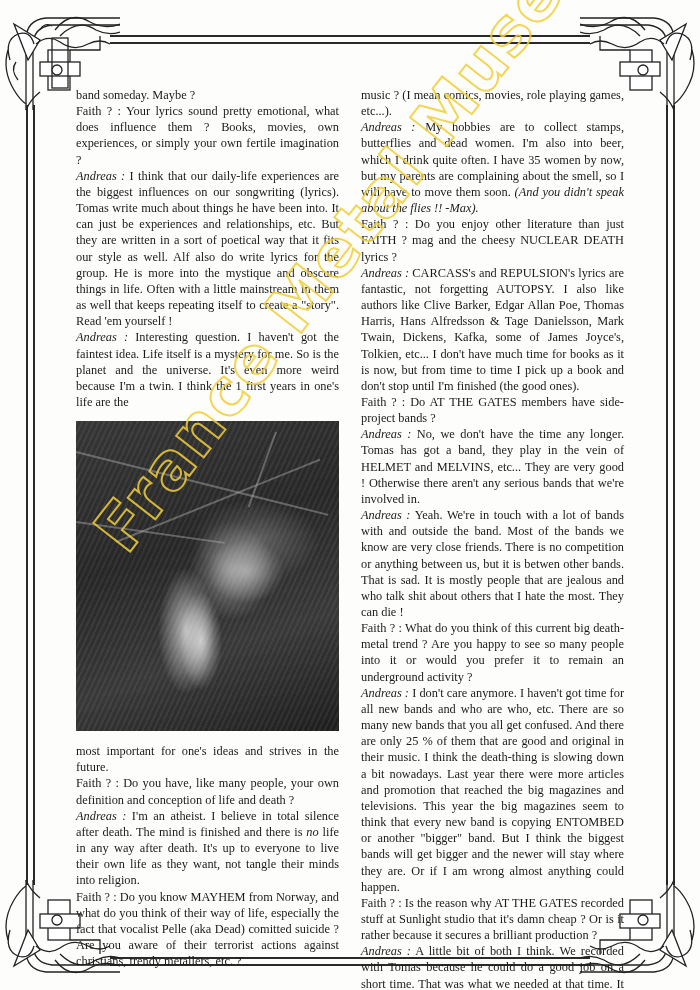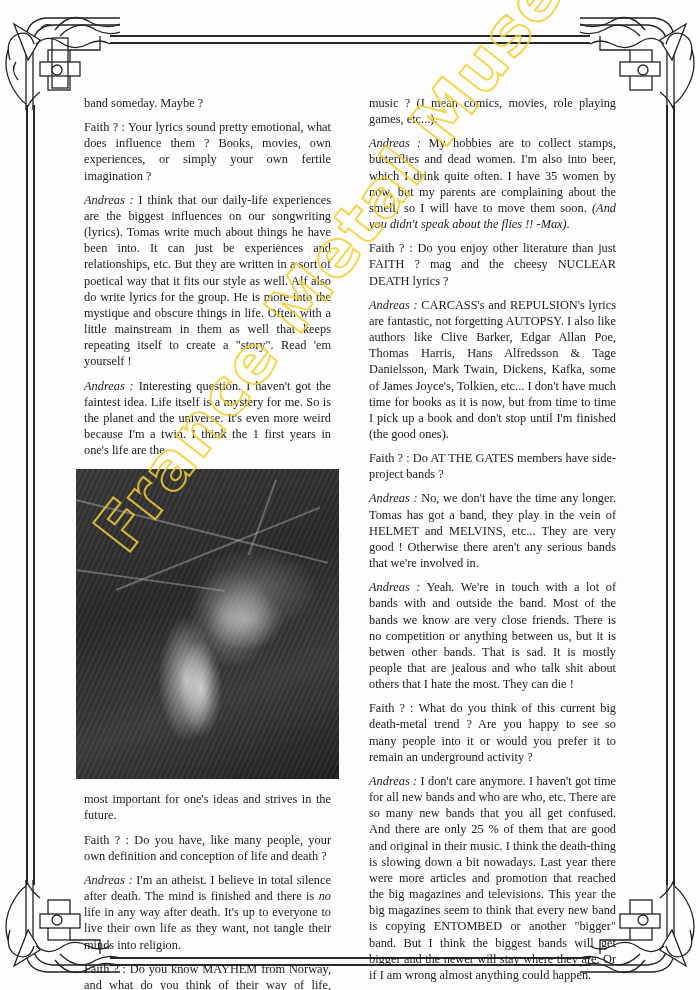--- a/index.html
+++ b/index.html
@@ -15,21 +15,21 @@
   .corner svg { width:100%; height:100%; }
   .c-tl { left:0; top:0; }
   .c-tr { right:0; top:0; transform:scaleX(-1); }
   .c-bl { left:0; bottom:0; transform:scaleY(-1); }
   .c-br { right:0; bottom:0; transform:scale(-1,-1); }
 
   
   .col { position:absolute; top:87px; width:263px; font-size:12.35px; line-height:16.15px; text-align:justify; }
   .col-left { left:76px; }
   .col-right { left:361px; }
-  .col p { margin:8px; }
+  .col p { margin:0; }
   .q { }
   .spk { font-style:italic; }
 
   .photo { position:relative; width:263px; height:310px; margin:11px 0 12px 0;
     background:
       radial-gradient(ellipse 60px 70px at 155px 150px, rgba(200,200,200,.55), transparent 70%),
       radial-gradient(ellipse 40px 90px at 110px 210px, rgba(235,235,235,.7), transparent 70%),
       radial-gradient(ellipse 90px 60px at 180px 120px, rgba(150,150,150,.5), transparent 70%),
       repeating-linear-gradient(115deg, rgba(255,255,255,.06) 0 2px, transparent 2px 5px),
       linear-gradient(160deg,#3a3a3a,#2b2b2b 40%,#3c3c3c 70%,#222 100%);
@@ -155,17 +155,18 @@
   <div class="col col-right">
     <p class="q">music ? (I mean comics, movies, role playing games, etc...).</p>
     <p><span class="spk">Andreas :</span><span> My hobbies are to collect stamps, butterflies and dead women. I'm also into beer, which I drink quite often. I have 35 women by now, but my parents are complaining about the smell, so I will have to move them soon. </span><em>(And you didn't speak about the flies !! -Max).</em></p>
     <p class="q"><span>Faith ? :</span><span> Do you enjoy other literature than just FAITH ? mag and the cheesy NUCLEAR DEATH lyrics ?</span></p>
     <p><span class="spk">Andreas :</span><span> CARCASS's and REPULSION's lyrics are fantastic, not forgetting AUTOPSY. I also like authors like Clive Barker, Edgar Allan Poe, Thomas Harris, Hans Alfredsson &amp; Tage Danielsson, Mark Twain, Dickens, Kafka, some of James Joyce's, Tolkien, etc... I don't have much time for books as it is now, but from time to time I pick up a book and don't stop until I'm finished (the good ones).</span></p>
     <p class="q"><span>Faith ? :</span><span> Do AT THE GATES members have side-project bands ?</span></p>
     <p><span class="spk">Andreas :</span><span> No, we don't have the time any longer. Tomas has got a band, they play in the vein of HELMET and MELVINS, etc... They are very good ! Otherwise there aren't any serious bands that we're involved in.</span></p>
     <p><span class="spk">Andreas :</span><span> Yeah. We're in touch with a lot of bands with and outside the band. Most of the bands we know are very close friends. There is no competition or anything between us, but it is betwen other bands. That is sad. It is mostly people that are jealous and who talk shit about others that I hate the most. They can die !</span></p>
     <p class="q"><span>Faith ? :</span><span> What do you think of this current big death-metal trend ? Are you happy to see so many people into it or would you prefer it to remain an underground activity ?</span></p>
     <p><span class="spk">Andreas :</span><span> I don't care anymore. I haven't got time for all new bands and who are who, etc. There are so many new bands that you all get confused. And there are only 25 % of them that are good and original in their music. I think the death-thing is slowing down a bit nowadays. Last year there were more articles and promotion that reached the big magazines and televisions. This year the big magazines seem to think that every new band is copying ENTOMBED or another "bigger" band. But I think the biggest bands will get bigger and the newer will stay where they are. Or if I am wrong almost anything could happen.</span></p>
+    <p class="q"><span>Faith ? :</span><span> Is the reason why AT THE GATES recorded stuff at Sunlight studio that it's damn cheap ? Or is it rather because it secures a brilliant production ?</span></p>
     <p><span class="spk">Andreas :</span><span> A little bit of both I think. We recorded with Tomas because he could do a good job on a short time. That was what we needed at that time. It was our first time in the studio for us, so we wanted to find out how we worked together in a studio-situation. We wanted to record our stuff with a good sound, so that we could find out how we would sound...</span></p>
   </div>
 
   <div class="watermark">France Metal Museum</div>
 </div>
 
 </body></html>

